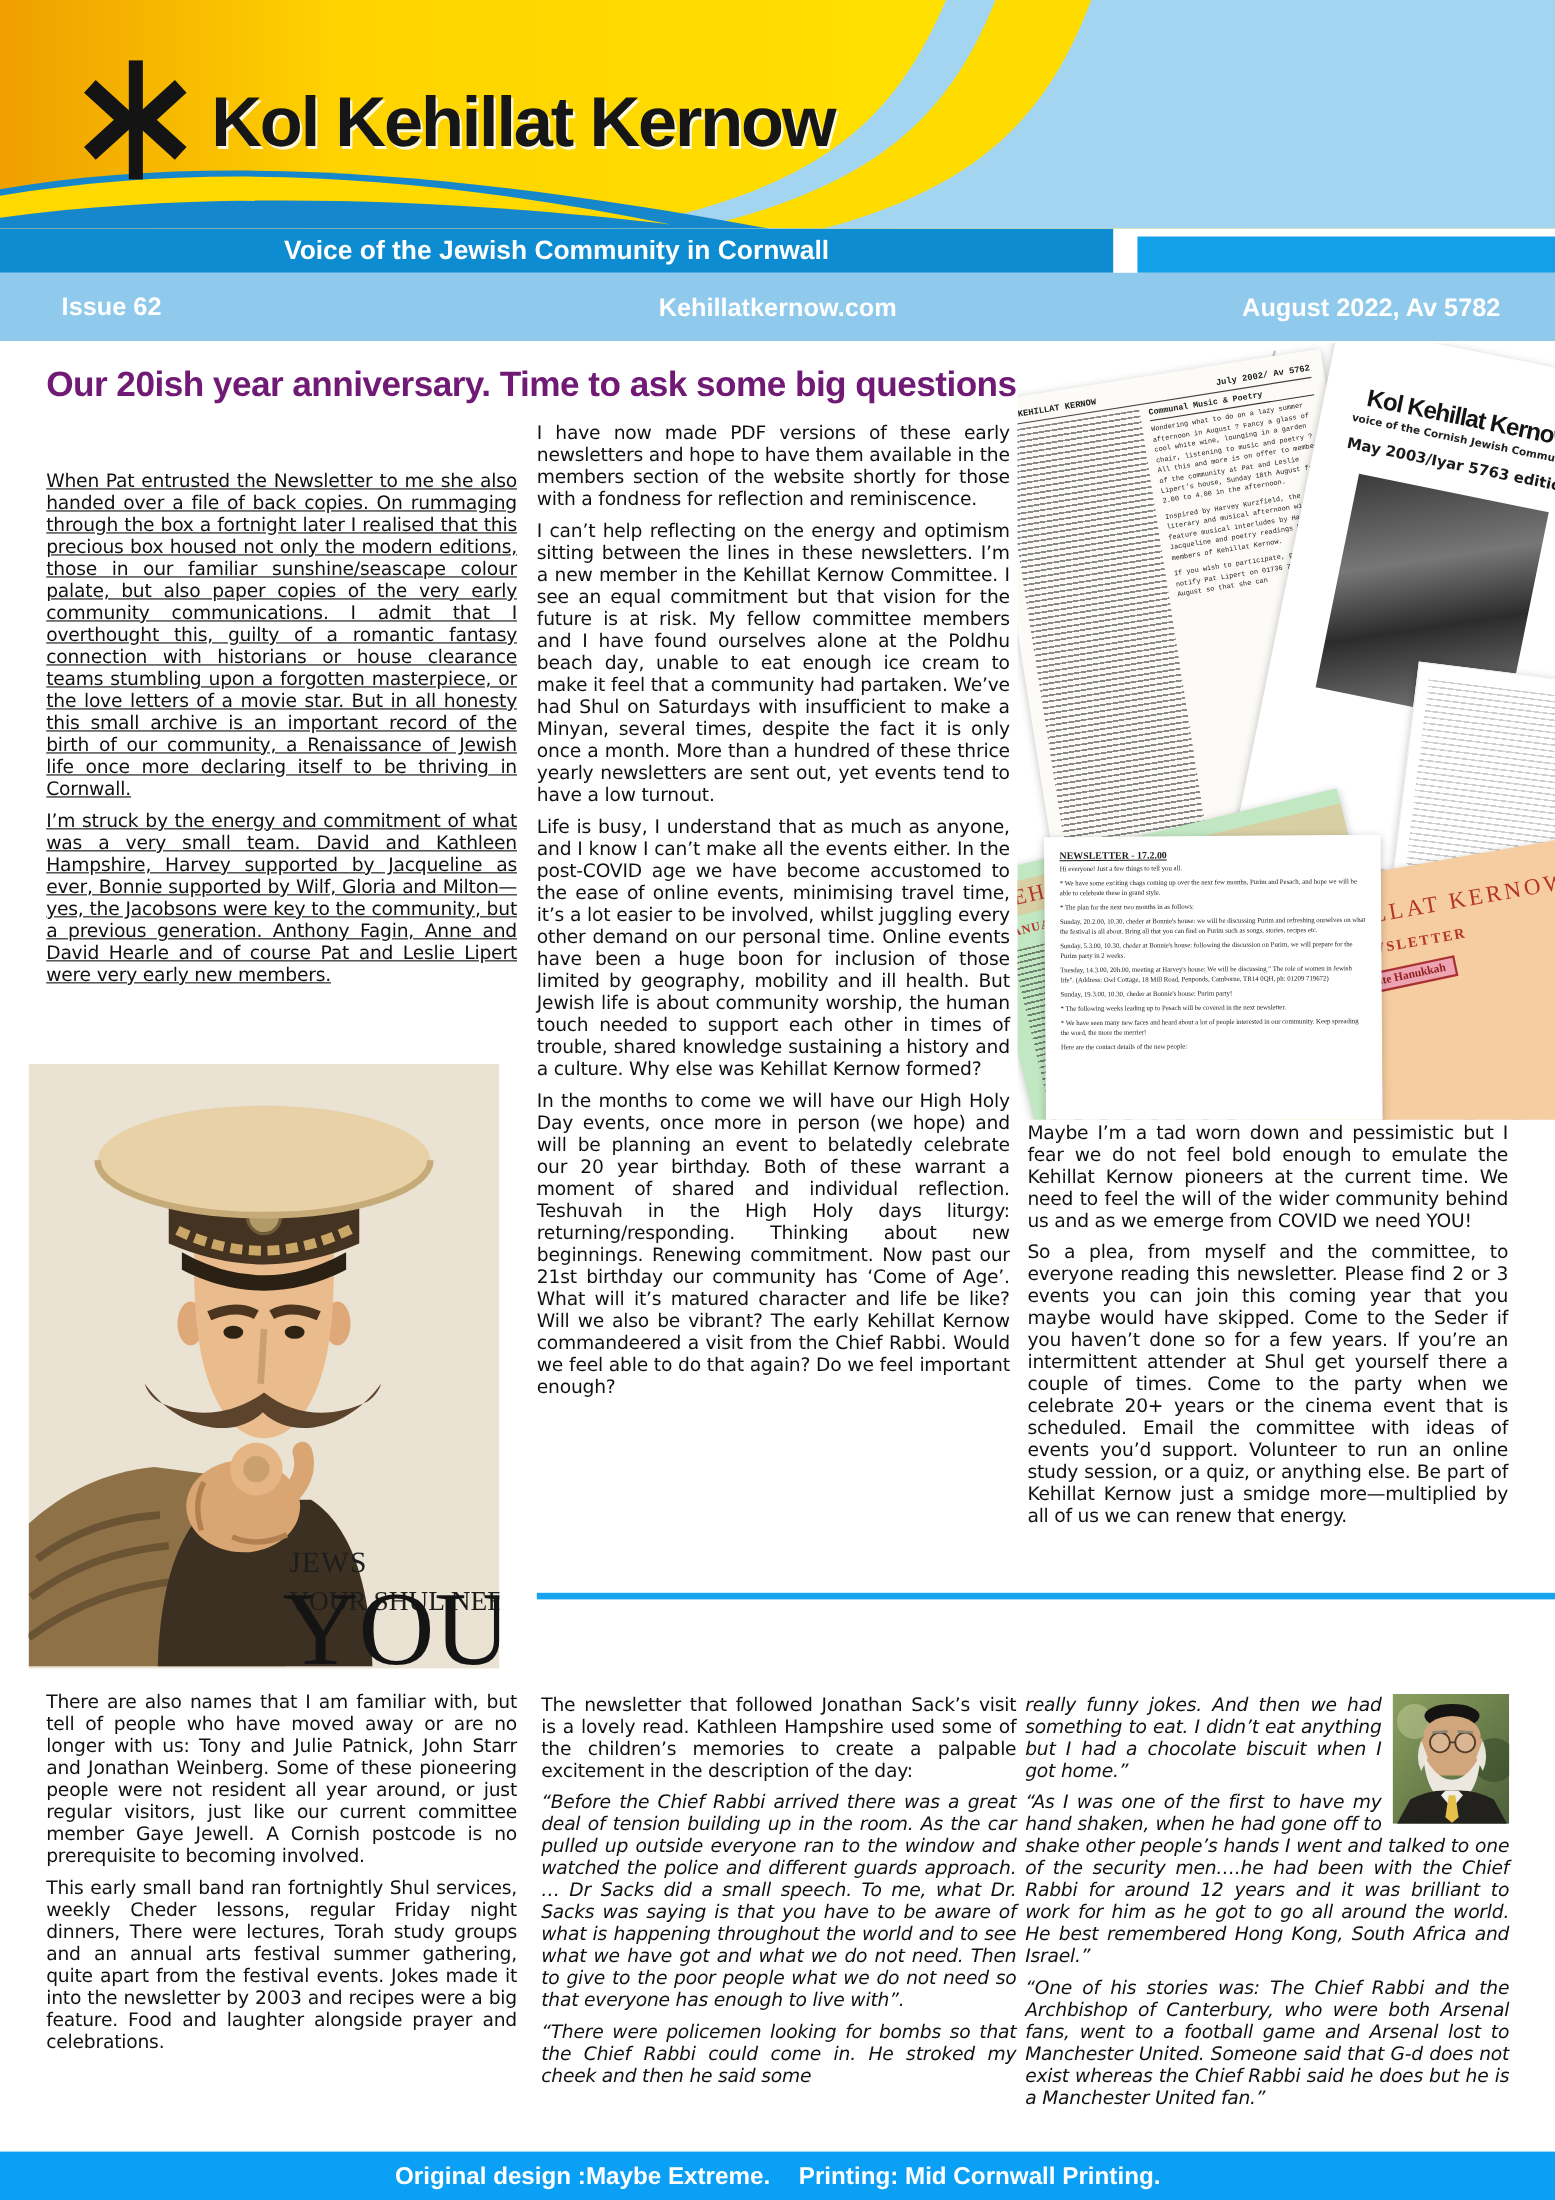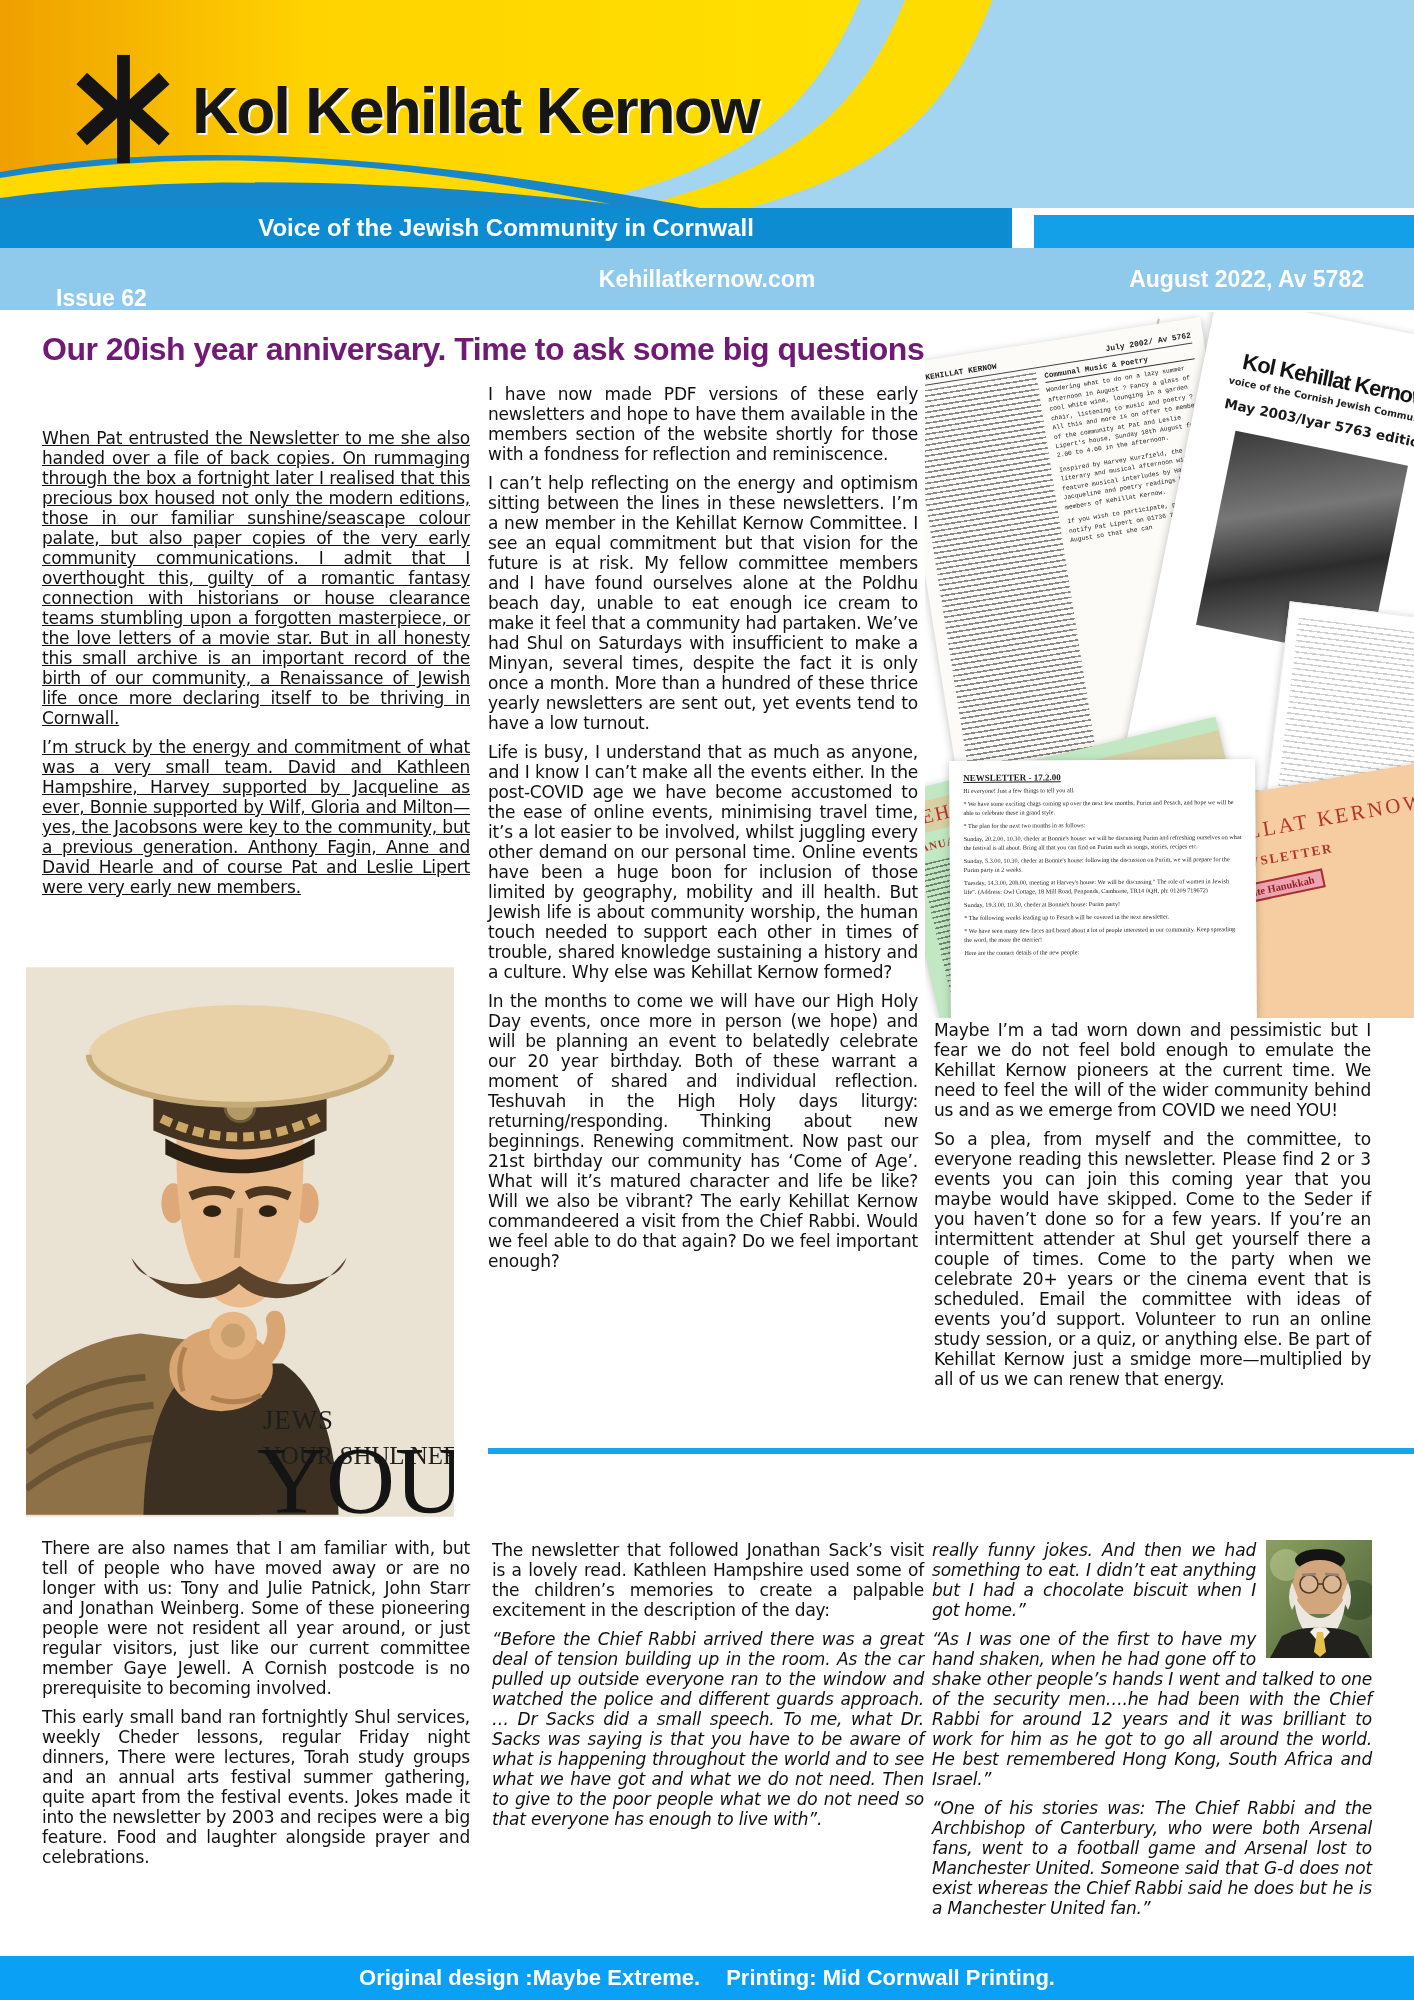--- a/index.html
+++ b/index.html
@@ -13,21 +13,21 @@
   .mast-title{left:192px;top:52px;width:900px;height:118px;display:flex;align-items:center;
       font-family:"Liberation Sans",sans-serif;font-weight:700;font-size:64px;letter-spacing:-2px;
       color:#161616;text-shadow:2px 2px 0 rgba(255,255,255,.85);}
   .voice-bar{left:0;top:208px;width:1414px;height:40px;background:#fff;}
   .voice-left{position:absolute;left:0;top:0;width:1012px;height:40px;background:#0d8cd2;
       display:flex;align-items:center;justify-content:center;}
   .voice-right{position:absolute;left:1034px;right:0;top:7px;height:33px;background:#14a0e8;}
   .voice-text{font-family:"Liberation Sans",sans-serif;font-weight:700;font-size:24px;color:#ffffff;}
   .issue-bar{left:0;top:248px;width:1414px;height:62px;background:#8fc9eb;
       font-family:"Liberation Sans",sans-serif;font-weight:700;font-size:23px;color:#fff;}
-  .issue-left{position:absolute;left:56px;top:0;height:60px;display:flex;align-items:center;margin-top:20px;}
+  .issue-left{position:absolute;left:56px;top:0;height:60px;display:flex;align-items:center;}
   .issue-center{position:absolute;left:0;right:0;top:0;height:62px;display:flex;align-items:center;justify-content:center;}
   .issue-right{position:absolute;right:50px;top:0;height:62px;display:flex;align-items:center;}
 
   
   .h1{left:42px;top:326px;width:884px;font-family:"Liberation Sans",sans-serif;font-weight:700;
       font-size:32px;line-height:46px;letter-spacing:-0.5px;color:#701a75;}
   .col{font-size:17px;line-height:20px;text-align:justify;letter-spacing:-0.2px;}
   .col p{margin:0 0 9px 0;}
   .it{font-style:italic;}
   .byline{width:430px;height:42px;background:#f4c317;display:flex;align-items:center;justify-content:center;
@@ -259,20 +259,21 @@
   <div class="abs col" style="left:934px;top:1020px;width:437px;">
     <p>Maybe I’m a tad worn down and pessimistic but I fear we do not feel bold enough to emulate the Kehillat Kernow pioneers at the current time. We need to feel the will of the wider community behind us and as we emerge from COVID we need YOU!</p>
     <p>So a plea, from myself and the committee, to everyone reading this newsletter. Please find 2 or 3 events you can join this coming year that you maybe would have skipped. Come to the Seder if you haven’t done so for a few years. If you’re an intermittent attender at Shul get yourself there a couple of times. Come to the party when we celebrate 20+ years or the cinema event that is scheduled. Email the committee with ideas of events you’d support. Volunteer to run an online study session, or a quiz, or anything else. Be part of Kehillat Kernow just a smidge more—multiplied by all of us we can renew that energy.</p>
   </div>
 
   <div class="abs divider"></div>
 
   <div class="abs col" style="left:492px;top:1540px;width:432px;">
     <p>The newsletter that followed Jonathan Sack’s visit is a lovely read. Kathleen Hampshire used some of the children’s memories to create a palpable excitement in the description of the day:</p>
     <p class="it">“Before the Chief Rabbi arrived there was a great deal of tension building up in the room. As the car pulled up outside everyone ran to the window and watched the police and different guards approach. … Dr Sacks did a small speech. To me, what Dr. Sacks was saying is that you have to be aware of what is happening throughout the world and to see what we have got and what we do not need. Then to give to the poor people what we do not need so that everyone has enough to live with”.</p>
+    <p class="it">“There were policemen looking for bombs so that the Chief Rabbi could come in. He stroked my cheek and then he said some</p>
   </div>
 
   <div class="abs col" style="left:932px;top:1540px;width:440px;">
     <span class="rabbi">
       <svg width="106" height="118" viewBox="0 0 106 118">
         <defs>
           <linearGradient id="rb" x1="0" y1="0" x2="1" y2="1">
             <stop offset="0" stop-color="#8ba05f"></stop>
               <stop offset="1" stop-color="#4c5f3a"></stop>
           </linearGradient>

